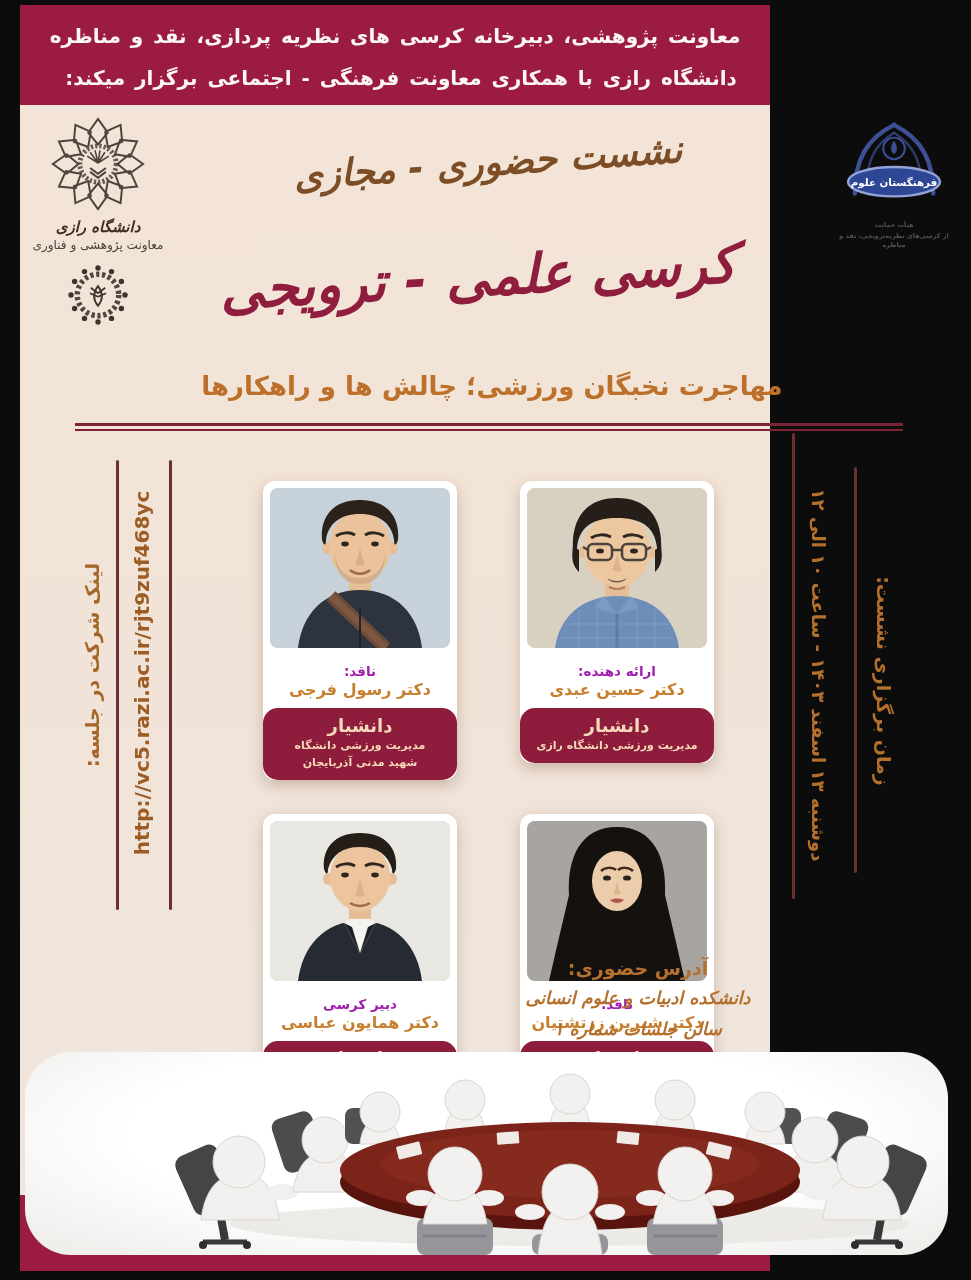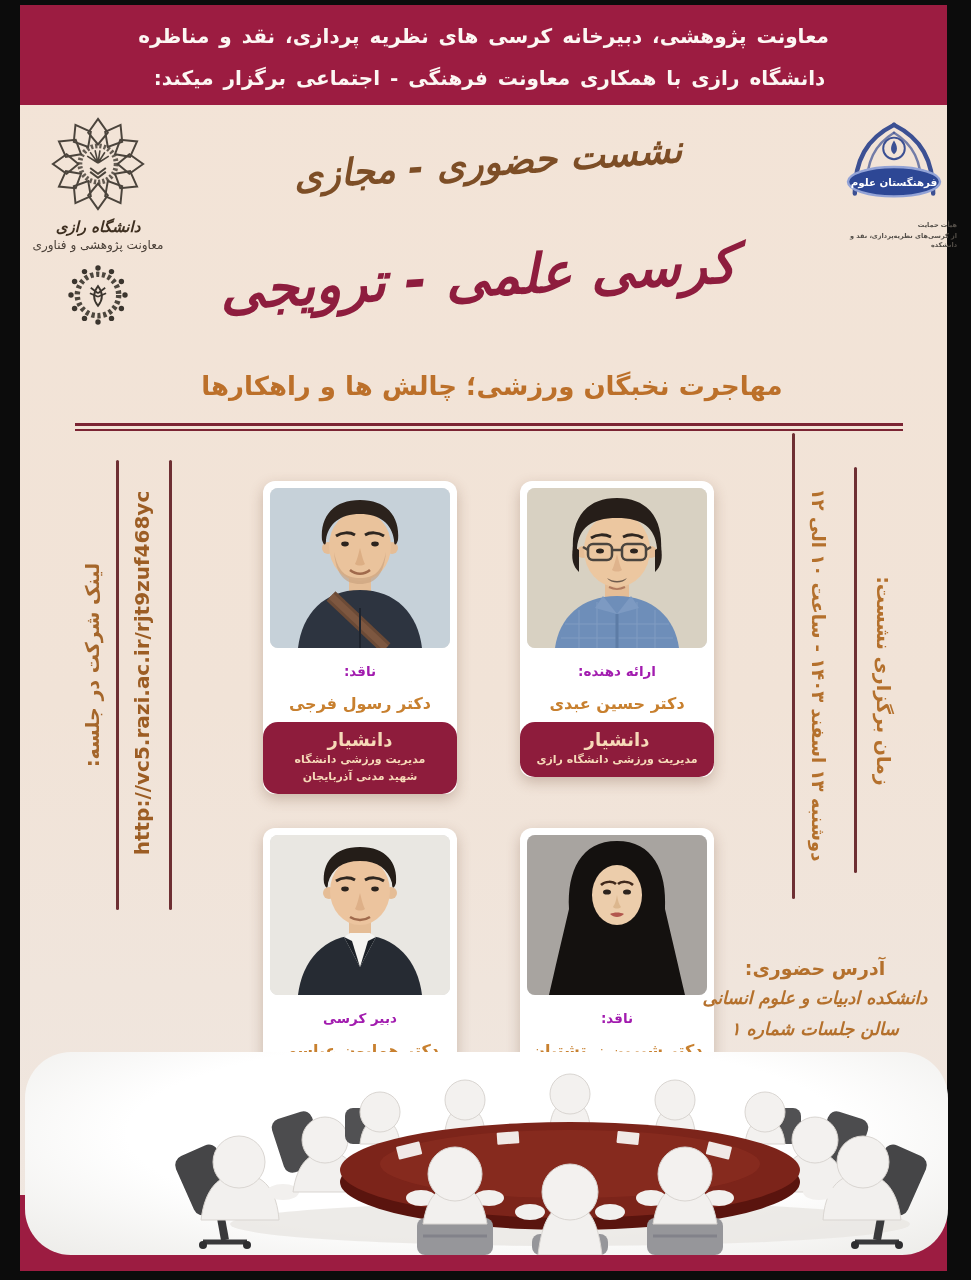--- a/index.html
+++ b/index.html
@@ -1,35 +1,35 @@
 <!DOCTYPE html>
 <html dir="rtl" lang="fa"><head>
 <meta charset="utf-8">
 <style>
   html,body{margin:0;padding:0;background:#181818;}
   .stage{position:relative;width:971px;height:1280px;background:#0c0c0c;overflow:hidden;
          font-family:"DejaVu Sans",sans-serif;}
-  .poster{position:absolute;left:20px;top:5px;width:927px;height:1266px;
+  .poster{position:absolute;left:20px;top:5px;width:750px;height:1266px;
           background:linear-gradient(180deg,#f3e4d7 0%,#f1e3d7 55%,#efe7e1 100%);}
 
   
   .header{position:absolute;left:0;top:0;width:100%;height:100px;background:#9c1c41;
           color:#fcf7f3;text-align:center;font-weight:bold;box-sizing:border-box;padding-top:11px;}
   .hl{font-size:20px;line-height:40px;word-spacing:3px;white-space:nowrap;}
   .hl2{margin-top:2px;margin-left:12px;}
 
   
   .logos-left{position:absolute;left:12px;top:108px;width:132px;display:flex;flex-direction:column;
               align-items:center;text-align:center;}
   .razi-name{font-size:15px;font-weight:bold;font-style:italic;color:#3e2f20;margin-top:3px;}
   .razi-deputy{font-size:12px;color:#4a4038;margin-top:2px;}
   .logo2{margin-top:7px;}
   
   .logo-right{position:absolute;left:811px;top:114px;width:126px;text-align:center;}
-  .acad-cap{font-size:6.5px;color:#55504a;line-height:9px;margin-top:2px;font-weight:bold;text-align:right;}
+  .acad-cap{font-size:6.5px;color:#55504a;line-height:9px;margin-top:2px;font-weight:bold;}
 
   
   .t1{position:absolute;left:468px;top:158px;transform:translate(-50%,-50%) rotate(-4deg);
       font-size:37px;font-weight:bold;font-style:italic;color:#7d4e26;white-space:nowrap;}
   .t2{position:absolute;left:458px;top:272px;transform:translate(-50%,-50%) rotate(-3deg);
       font-size:54px;font-weight:bold;font-style:italic;color:#8e1d3e;white-space:nowrap;}
   .topic{position:absolute;left:472px;top:381px;transform:translate(-50%,-50%);
          font-size:26px;font-weight:bold;color:#bc702a;white-space:nowrap;}
   .divider{position:absolute;left:55px;top:418px;width:828px;height:3px;
            border-top:3px solid #7b2433;border-bottom:2px solid #7b2433;}
@@ -43,21 +43,21 @@
   .sched-label{left:864px;top:676px;transform:translate(-50%,-50%) rotate(90deg);font-size:19px;color:#b4702c;}
 
   
   .cards{position:absolute;left:243px;top:476px;display:grid;grid-template-columns:194px 194px;
          column-gap:63px;row-gap:34px;align-items:start;}
   .card{background:#ffffff;border-radius:12px;padding:7px 7px 0;text-align:center;
         box-shadow:0 5px 14px rgba(100,60,40,.28);}
   .photo{height:160px;border-radius:8px;overflow:hidden;background:#ddd;}
   .photo svg{display:block;width:100%;height:100%;}
   .role{margin-top:15px;font-size:13.5px;font-weight:bold;color:#a21caf;}
-  .name{margin-top:15px;font-size:16px;font-weight:bold;color:#c8802f;white-space:nowrap;}
+  .name{margin-top:1px;font-size:16px;font-weight:bold;color:#c8802f;white-space:nowrap;}
   .badge{margin:9px -7px 0;background:#8e1c3c;border-radius:15px;padding:7px 5px 10px;color:#f6d9b8;}
   .rank{font-size:18px;font-weight:bold;}
   .affil{font-size:11px;font-weight:bold;line-height:15px;margin-top:2px;}
   .affil:empty{display:none;}
 
   
   .address{position:absolute;right:4px;top:948px;width:256px;text-align:center;
            color:#b4702c;font-weight:bold;}
   .a-label{font-size:19px;line-height:30px;}
   .a-line{font-size:17.5px;line-height:31px;font-style:italic;}
@@ -131,21 +131,21 @@
           <path d="M62 6 C90 20 102 42 102 76"></path>
           <path d="M62 14 C42 26 34 44 34 70" stroke-width="2.5" opacity=".7"></path>
           <path d="M62 14 C82 26 90 44 90 70" stroke-width="2.5" opacity=".7"></path>
         </g>
         <circle cx="62" cy="30" r="11" fill="none" stroke="#3c5093" stroke-width="2"></circle>
         <path d="M62 22 C58 28 58 33 62 36 C66 33 66 28 62 22 Z" fill="#3c5093"></path>
         <ellipse cx="62" cy="64" rx="47" ry="15" fill="#2d4795" stroke="#93a3d6" stroke-width="2.5"></ellipse>
         <text x="62" y="68" text-anchor="middle" font-size="10.5" font-weight="bold" fill="#ffffff">فرهنگستان علوم</text>
       </svg>
       <div class="acad-cap">هیأت حمایت</div>
-      <div class="acad-cap">از کرسی‌های نظریه‌پردازی، نقد و دانشکده</div>
+      <div class="acad-cap">از کرسی‌های نظریه‌ترویجی، نقد و مناظره</div>
     </div>
 
     <div class="t1">نشست حضوری - مجازی</div>
     <div class="t2">کرسی علمی - ترویجی</div>
     <div class="topic">مهاجرت نخبگان ورزشی؛ چالش ها و راهکارها</div>
     <div class="divider"></div>
 
     <div class="vline" style="left:96px;top:455px;height:450px;"></div>
     <div class="vline" style="left:149px;top:455px;height:450px;"></div>
     <div class="vtext link-label">لینک شرکت در جلسه:</div>

